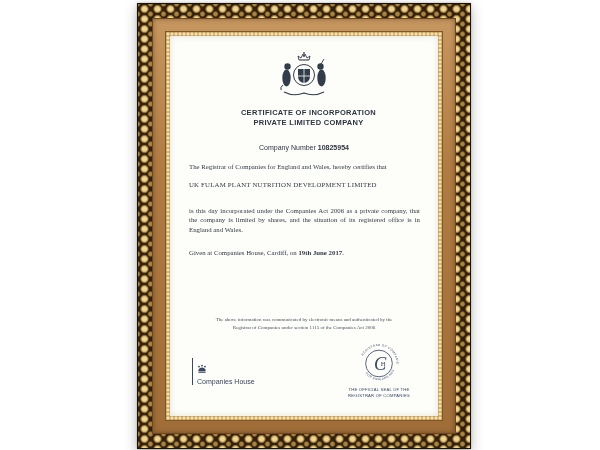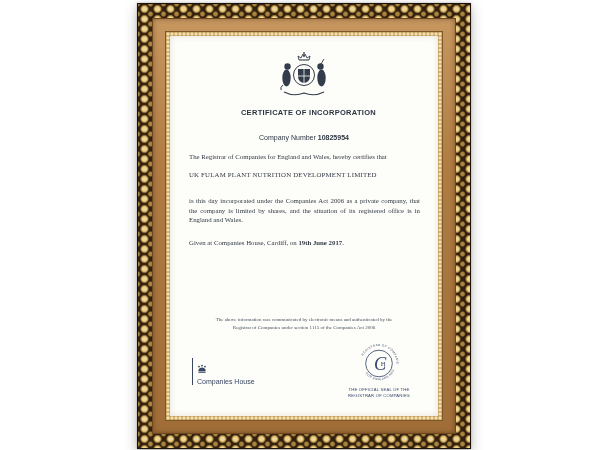--- a/index.html
+++ b/index.html
@@ -107,20 +107,21 @@
           <ellipse cx="44.5" cy="27" rx="4.2" ry="8.5" fill="#333c4b" stroke="none"></ellipse>
           <circle cx="43.5" cy="15.5" r="3.2" fill="#333c4b" stroke="none"></circle>
           <path d="M44,13 l3,-5" stroke-width="0.9"></path>
 
           <path d="M7,41 q10,5 20,1 q10,4 20,-1" stroke-width="1.1"></path>
         </g>
       </svg>
 
       <div class="cert-heading">
         <div>CERTIFICATE OF INCORPORATION</div>
+        <div>PRIVATE LIMITED COMPANY</div>
       </div>
 
       <div class="company-number">
         <span>Company Number</span>
         <span class="num">10825954</span>
       </div>
 
       <div class="cert-body">
         <div class="certifies-line">The Registrar of Companies for England and Wales, hereby certifies that</div>
         <div class="company-name">UK FULAM PLANT NUTRITION DEVELOPMENT LIMITED</div>

